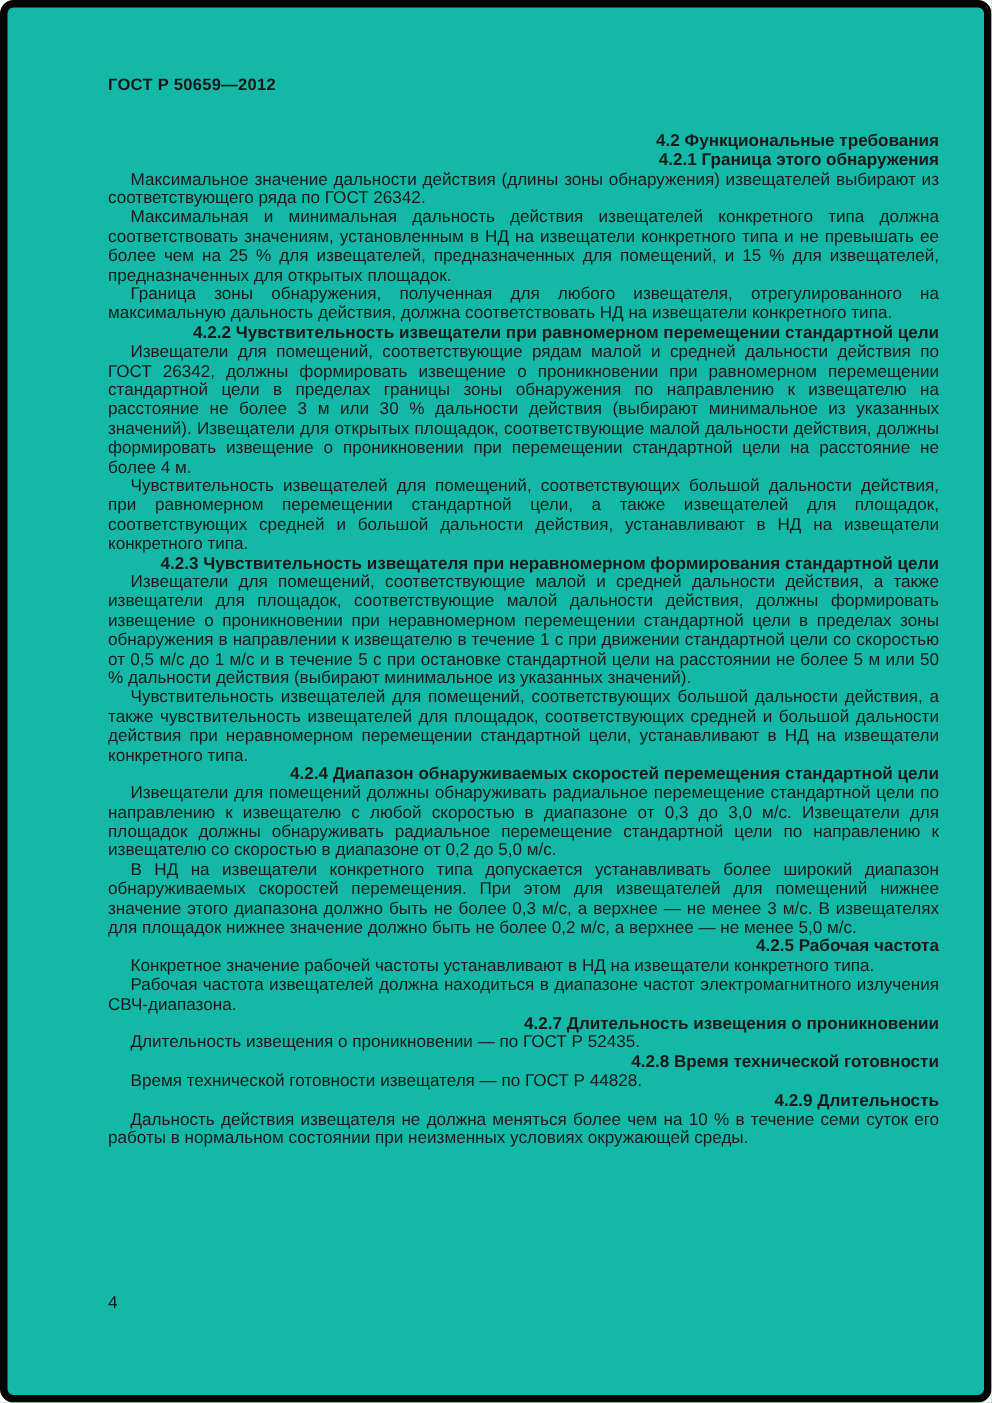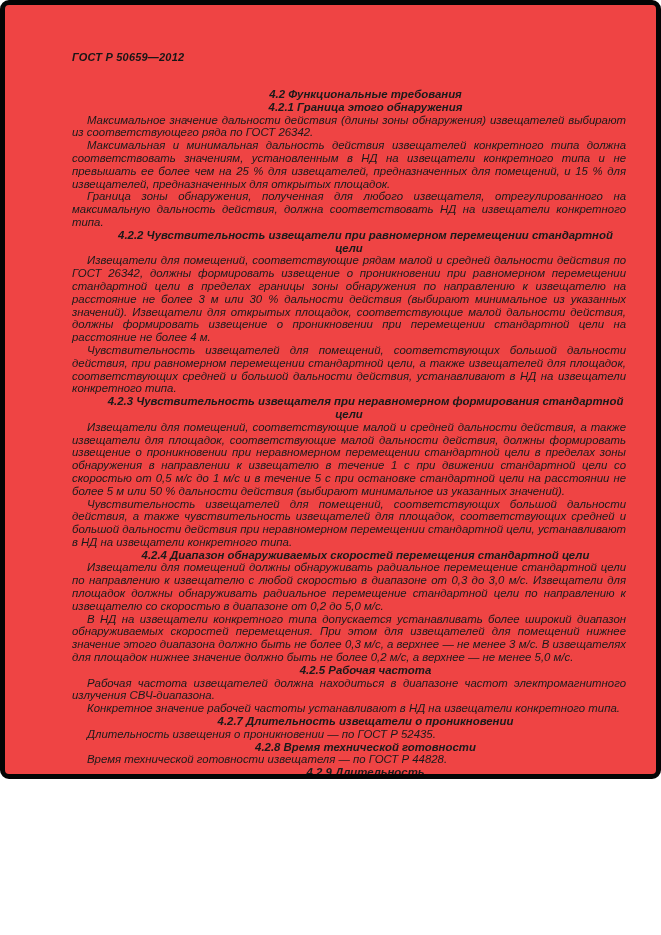--- a/index.html
+++ b/index.html
@@ -4,27 +4,26 @@
 <style>
   * { margin: 0; padding: 0; box-sizing: border-box; }
   html, body {
     width: 661px; height: 935px;
     background: #ffffff;
     font-family: "Liberation Sans", sans-serif;
     -webkit-font-smoothing: antialiased;
   }
   .page {
     position: relative;
-    width: 661px; height: 779px;
-    background: #ef4444;
+    width: 661px; height: 935px;
+    background: #14b8a6;
     border: 5px solid #050505;
     border-radius: 9px;
     overflow: hidden;
     color: #111111;
-    font-style: italic;
   }
   .doc-header {
     margin: 46px 0 0 67px;
     font-size: 11px;
     font-weight: bold;
     letter-spacing: 0.2px;
     color: #161616;
   }
   .doc-body {
     margin: 25px 0 0 67px;
@@ -34,21 +33,21 @@
     color: #1a1a1a;
   }
   .blk { margin: 0; }
   .blk.para {
     text-align: justify;
     text-indent: 15px;
   }
   .blk.heading {
     font-weight: bold;
     text-indent: 33px;
-    text-align: center;
+    text-align: right;
   }
   .page-number {
     position: absolute;
     left: 67px;
     top: 858px;
     font-size: 11.5px;
     color: #161616;
   }
 </style>
 </head>
@@ -66,23 +65,23 @@
       <p class="blk heading">4.2.2 Чувствительность извещатели при равномерном перемещении стандартной цели</p>
       <p class="blk para">Извещатели для помещений, соответствующие рядам малой и средней дальности действия по ГОСТ 26342, должны формировать извещение о проникновении при равномерном перемещении стандартной цели в пределах границы зоны обнаружения по направлению к извещателю на расстояние не более 3 м или 30 % дальности действия (выбирают минимальное из указанных значений). Извещатели для открытых площадок, соответствующие малой дальности действия, должны формировать извещение о проникновении при перемещении стандартной цели на расстояние не более 4 м.</p>
       <p class="blk para">Чувствительность извещателей для помещений, соответствующих большой дальности действия, при равномерном перемещении стандартной цели, а также извещателей для площадок, соответствующих средней и большой дальности действия, устанавливают в НД на извещатели конкретного типа.</p>
       <p class="blk heading">4.2.3 Чувствительность извещателя при неравномерном формирования стандартной цели</p>
       <p class="blk para">Извещатели для помещений, соответствующие малой и средней дальности действия, а также извещатели для площадок, соответствующие малой дальности действия, должны формировать извещение о проникновении при неравномерном перемещении стандартной цели в пределах зоны обнаружения в направлении к извещателю в течение 1 с при движении стандартной цели со скоростью от 0,5 м/с до 1 м/с и в течение 5 с при остановке стандартной цели на расстоянии не более 5 м или 50 % дальности действия (выбирают минимальное из указанных значений).</p>
       <p class="blk para">Чувствительность извещателей для помещений, соответствующих большой дальности действия, а также чувствительность извещателей для площадок, соответствующих средней и большой дальности действия при неравномерном перемещении стандартной цели, устанавливают в НД на извещатели конкретного типа.</p>
       <p class="blk heading">4.2.4 Диапазон обнаруживаемых скоростей перемещения стандартной цели</p>
       <p class="blk para">Извещатели для помещений должны обнаруживать радиальное перемещение стандартной цели по направлению к извещателю с любой скоростью в диапазоне от 0,3 до 3,0 м/с. Извещатели для площадок должны обнаруживать радиальное перемещение стандартной цели по направлению к извещателю со скоростью в диапазоне от 0,2 до 5,0 м/с.</p>
       <p class="blk para">В НД на извещатели конкретного типа допускается устанавливать более широкий диапазон обнаруживаемых скоростей перемещения. При этом для извещателей для помещений нижнее значение этого диапазона должно быть не более 0,3 м/с, а верхнее — не менее 3 м/с. В извещателях для площадок нижнее значение должно быть не более 0,2 м/с, а верхнее — не менее 5,0 м/с.</p>
       <p class="blk heading">4.2.5 Рабочая частота</p>
+      <p class="blk para">Конкретное значение рабочей частоты устанавливают в НД на извещатели конкретного типа.</p>
       <p class="blk para">Рабочая частота извещателей должна находиться в диапазоне частот электромагнитного излучения СВЧ-диапазона.</p>
-      <p class="blk para">Конкретное значение рабочей частоты устанавливают в НД на извещатели конкретного типа.</p>
-      <p class="blk heading">4.2.7 Длительность извещатели о проникновении</p>
+      <p class="blk heading">4.2.7 Длительность извещения о проникновении</p>
       <p class="blk para">Длительность извещения о проникновении — по ГОСТ Р 52435.</p>
       <p class="blk heading">4.2.8 Время технической готовности</p>
       <p class="blk para">Время технической готовности извещателя — по ГОСТ Р 44828.</p>
       <p class="blk heading">4.2.9 Длительность</p>
       <p class="blk para">Дальность действия извещателя не должна меняться более чем на 10 % в течение семи суток его работы в нормальном состоянии при неизменных условиях окружающей среды.</p>
     </div>
 
   <div class="page-number">4</div>
 </div>
 

